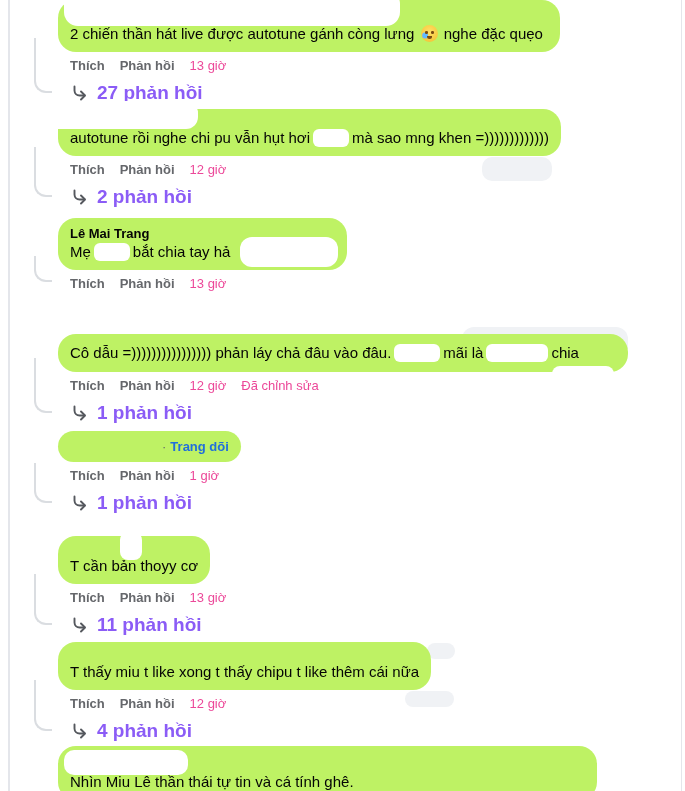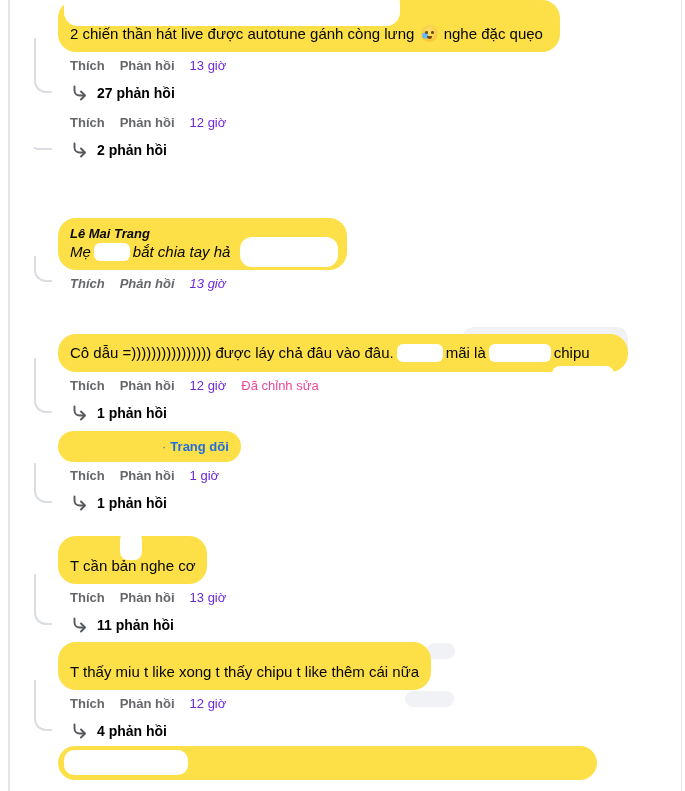--- a/index.html
+++ b/index.html
@@ -7,38 +7,38 @@
     width:685px;height:791px;overflow:hidden;position:relative;background:#fff;
     font-family:"Liberation Sans","DejaVu Sans",sans-serif;
     -webkit-font-smoothing:antialiased;
   }
   .thread-line{position:absolute;left:8px;top:0;bottom:0;width:2px;background:#E4E6EB;}
   .right-edge{position:absolute;right:3px;top:0;bottom:0;width:1px;background:#E4E6EB;}
 
   .comment{position:absolute;left:58px;right:0;}
   .comment--c1{top:0px;}
   .comment--c2{top:109px;}
-  .comment--c3{top:218px;font-style:italic;}
+  .comment--c3{top:218px;}
   .comment--c4{top:334px;}
   .comment--c5{top:431px;}
   .comment--c6{top:536px;}
   .comment--c7{top:642px;}
   .comment--c8{top:746px;}
 
   .connector{
     position:absolute;left:-24px;width:16px;top:38px;bottom:10px;
     border-left:2px solid #DADDE1;border-bottom:2px solid #DADDE1;
     border-bottom-left-radius:12px;
   }
   .comment--c4 .connector{top:24px;}
   .comment--c5 .connector{top:32px;}
 
   .bubble-wrap{position:relative;display:inline-block;}
   .bubble{
-    position:relative;z-index:1;display:inline-block;background:#fde047;
+    position:relative;z-index:1;display:inline-block;background:#bef264;
     border-radius:18px;padding:7px 12px 8px;max-width:606px;white-space:nowrap;
   }
   .name-row{height:17px;font-size:13px;line-height:17px;}
   .author{font-weight:700;color:#050505;}
   .author.empty{display:inline-block;min-width:90px;}
   .follow-dot{color:#65676B;margin:0 4px 0 2px;}
   .follow{color:#216FDB;font-weight:600;cursor:pointer;}
   .text{margin:0;font-size:15px;line-height:20px;color:#050505;}
 
   
@@ -67,25 +67,25 @@
   .comment--c4 .bubble-wrap::before{content:"";left:404px;top:-7px;width:166px;height:22px;background:#F0F2F5;border-radius:12px 12px 0 0;z-index:0;}
   .comment--c4 .bubble-wrap::after{content:"";left:494px;top:32px;width:62px;height:20px;background:#fff;border-radius:8px;z-index:2;}
   .comment--c6 .bubble-wrap::after{content:"";left:62px;top:-4px;width:22px;height:28px;background:#fff;border-radius:8px;z-index:2;}
   .comment--c7 .bubble-wrap::before{content:"";left:369px;top:1px;width:28px;height:16px;background:#F0F2F5;border-radius:8px;z-index:0;}
   .comment--c7 .bubble-wrap::after{content:"";left:347px;top:49px;width:49px;height:16px;background:#F0F2F5;border-radius:8px;z-index:0;}
   .comment--c8 .bubble-wrap::after{content:"";left:6px;top:4px;width:124px;height:25px;background:#fff;border-radius:10px;z-index:2;}
 
   .meta{display:flex;align-items:center;gap:15px;margin:5px 0 0 12px;
         font-size:13px;line-height:17px;color:#65676B;}
   .meta .like,.meta .reply{font-weight:700;cursor:pointer;}
-  .meta .time{color:#6d28d9;cursor:pointer;}
+  .meta .time{color:#ec4899;cursor:pointer;}
   .meta .edited{color:#ec4899;}
 
   .replies{display:flex;align-items:center;gap:9px;margin:9px 0 0 12px;cursor:pointer;}
-  .replies .count{font-size:14px;font-weight:600;color:#000000;line-height:20px;}
+  .replies .count{font-size:19px;font-weight:600;color:#8b5cf6;line-height:20px;}
   .replies svg{display:block;}
 
   
   .emoji{display:inline-block;width:17px;height:17px;border-radius:50%;position:relative;
          vertical-align:-3px;margin:0 2px;
          background:radial-gradient(circle at 50% 38%,#FFE066 0%,#F7C93E 70%,#EDB52E 100%);}
   .emoji::before{content:"";position:absolute;left:4.5px;top:6px;width:2.6px;height:2.6px;
          border-radius:50%;background:#7A4B10;
          box-shadow:6px 0 0 #7A4B10,-1.4px 3px 0 1.4px #63B9FF;}
   .emoji::after{content:"";position:absolute;left:6.5px;bottom:3px;width:4.5px;height:2.6px;
@@ -118,20 +118,28 @@
         <svg width="18" height="18" viewBox="0 0 18 18" fill="none">
           <path d="M4.5 2.5 v4 a5 5 0 0 0 5 5 h5" stroke="#55585E" stroke-width="1.9" stroke-linecap="round" fill="none"></path>
           <path d="M11 7.5 L15 11.5 L11 15.5" stroke="#55585E" stroke-width="1.9" stroke-linecap="round" stroke-linejoin="round" fill="none"></path>
         </svg>
       </span>
       <span class="count">27 phản hồi</span>
     </div>
   </div>
     <div class="comment comment--c2">
     <div class="connector"></div>
+    <div class="bubble-wrap">
+      <div class="bubble">
+        <div class="name-row">
+          <span class="author empty"></span>
+        </div>
+        <p class="text"><span class="seg">autotune rồi nghe chi pu vẫn hụt hơi</span><span class="red red-m"></span><span class="seg">mà sao mng khen =)))))))))))))</span></p>
+      </div>
+    </div>
     <div class="meta">
       <span class="like">Thích</span>
       <span class="reply">Phản hồi</span>
       <span class="time">12 giờ</span>
 
     </div>
     <div class="replies">
       <span>
         <svg width="18" height="18" viewBox="0 0 18 18" fill="none">
           <path d="M4.5 2.5 v4 a5 5 0 0 0 5 5 h5" stroke="#55585E" stroke-width="1.9" stroke-linecap="round" fill="none"></path>
@@ -156,21 +164,21 @@
       <span class="reply">Phản hồi</span>
       <span class="time">13 giờ</span>
 
     </div>
   </div>
     <div class="comment comment--c4">
     <div class="connector"></div>
     <div class="bubble-wrap">
       <div class="bubble">
         
-        <p class="text"><span class="seg">Cô dẫu =)))))))))))))))) được láy chả đâu vào đâu.</span><span class="red red-l"></span><span class="seg">mãi là</span><span class="red red-xl"></span><span class="seg">chipu</span></p>
+        <p class="text"><span class="seg">Cô dẫu =)))))))))))))))) phản láy chả đâu vào đâu.</span><span class="red red-l"></span><span class="seg">mãi là</span><span class="red red-xl"></span><span class="seg">chia</span></p>
       </div>
     </div>
     <div class="meta">
       <span class="like">Thích</span>
       <span class="reply">Phản hồi</span>
       <span class="time">12 giờ</span>
       <span class="edited">Đã chỉnh sửa</span>
     </div>
     <div class="replies">
       <span>
@@ -207,21 +215,21 @@
       <span class="count">1 phản hồi</span>
     </div>
   </div>
     <div class="comment comment--c6">
     <div class="connector"></div>
     <div class="bubble-wrap">
       <div class="bubble">
         <div class="name-row">
           <span class="author empty"></span>
         </div>
-        <p class="text"><span class="seg">T cần bản nghe cơ</span></p>
+        <p class="text"><span class="seg">T cần bản thoyy cơ</span></p>
       </div>
     </div>
     <div class="meta">
       <span class="like">Thích</span>
       <span class="reply">Phản hồi</span>
       <span class="time">13 giờ</span>
 
     </div>
     <div class="replies">
       <span>
@@ -259,18 +267,19 @@
       <span class="count">4 phản hồi</span>
     </div>
   </div>
     <div class="comment comment--c8">
     
     <div class="bubble-wrap">
       <div class="bubble">
         <div class="name-row">
           <span class="author empty"></span>
         </div>
+        <p class="text"><span class="seg">Nhìn Miu Lê thần thái tự tin và cá tính ghê.</span></p>
       </div>
     </div>
     
     
   </div>
   </div>
 
 </body></html>

